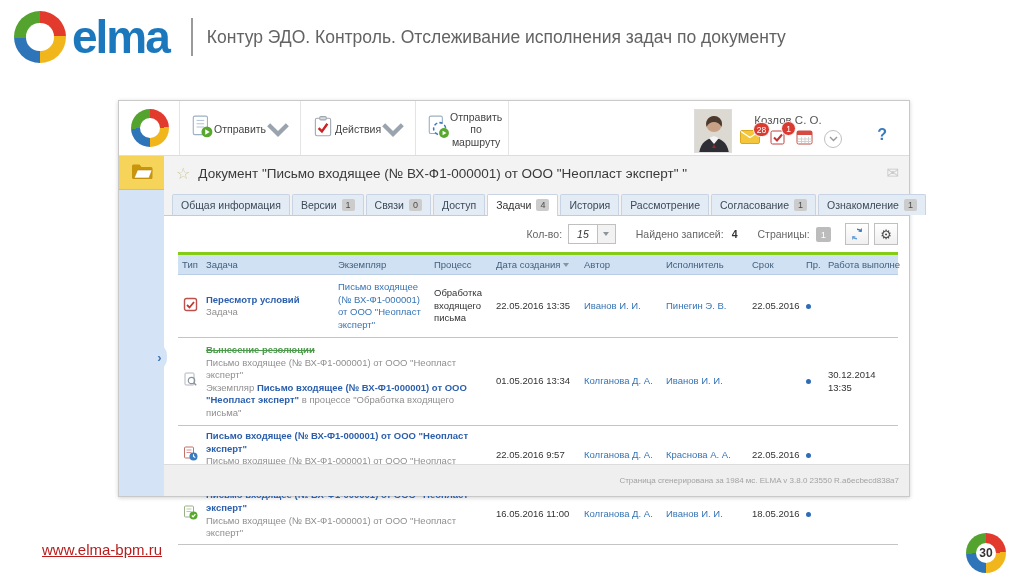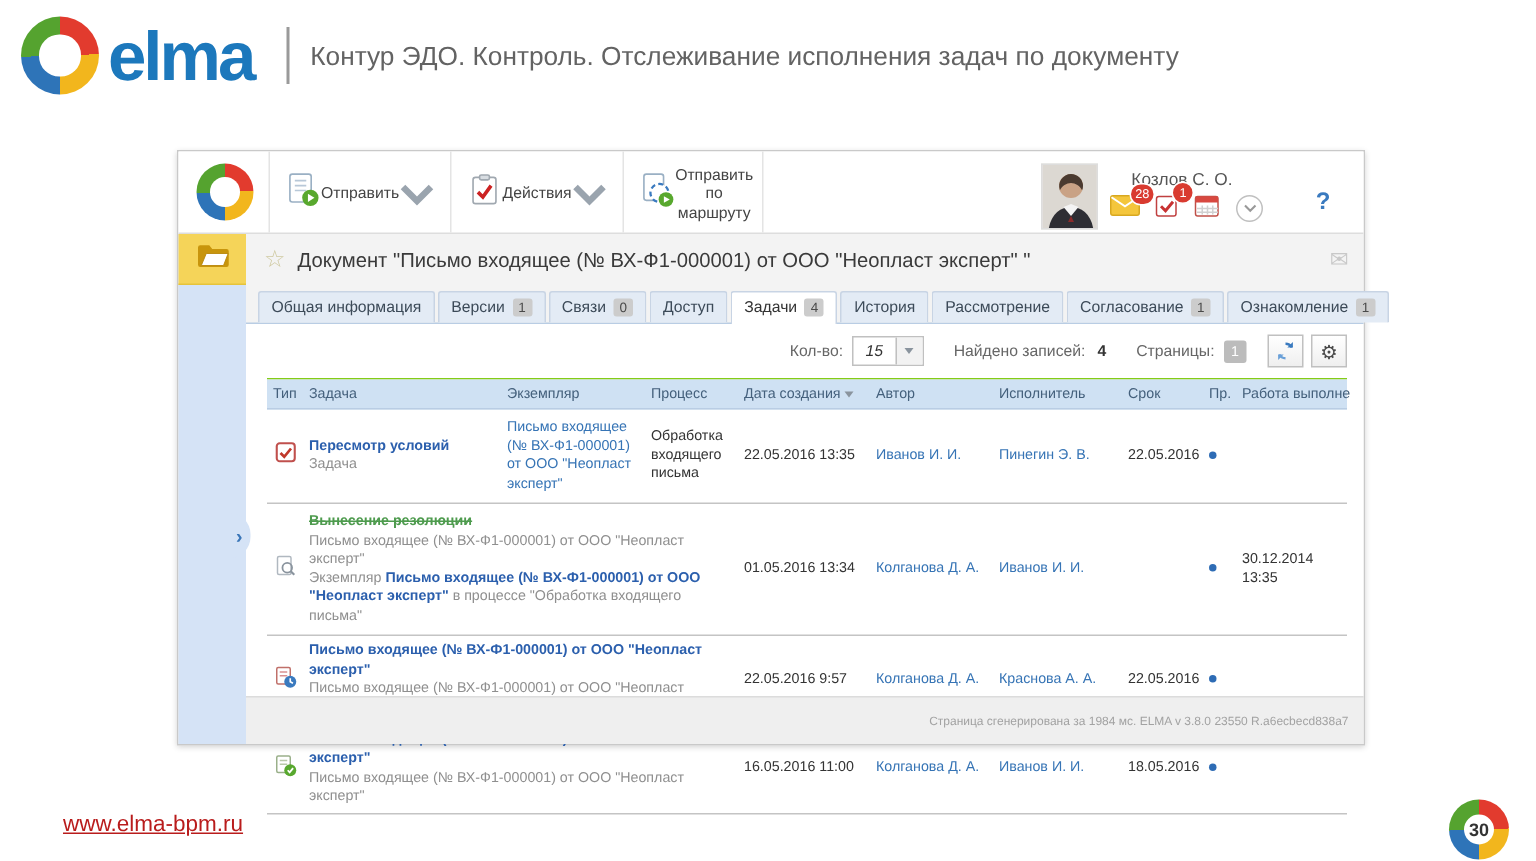--- a/index.html
+++ b/index.html
@@ -86,21 +86,21 @@
               border-top:4px solid #8a949e; }
   .found-num { color:#333; font-weight:bold; margin-left:2px; }
   .pages-badge { background:#bcbcbc; color:#fff; font-size:9.5px; padding:2px 5px; border-radius:2px; }
   .icon-btn { width:24px; height:22px; border:1px solid #c0c0c0; background:linear-gradient(#fff,#efefef);
               display:flex; align-items:center; justify-content:center; cursor:pointer; }
   .icon-btn + .icon-btn { margin-left:-1px; }
   .gear-glyph { font-size:13px; color:#4a4a4a; line-height:1; }
   .gap8 { width:8px; } .gap2 { width:2px; }
 
   
-  .task-table { border-top:1px solid #84cc16; }
+  .task-table { border-top:3px solid #84cc16; }
   .t-grid { display:grid; grid-template-columns:24px 132px 96px 62px 88px 82px 86px 54px 22px 76px; }
   .t-head { background:#cfe1f3; border-bottom:1px solid #b9cde4; }
   .t-head > div { font-size:9.5px; color:#44607c; padding:4px 4px; white-space:nowrap; overflow:hidden;
                   display:flex; align-items:center; }
   .t-row { border-bottom:1px solid #c4c4c4; align-items:center; }
   .t-row > div { padding:4px 4px; font-size:9.5px; line-height:1.32; color:#333; overflow:hidden; }
   .row-tall > div { padding-top:6px; padding-bottom:6px; }
   .cell-span3 { grid-column:2 / 5; }
   .lnk { color:#3674b5; text-decoration:none; cursor:pointer; }
   .lnk-bold { color:#2b5fad; font-weight:bold; text-decoration:none; cursor:pointer; }

